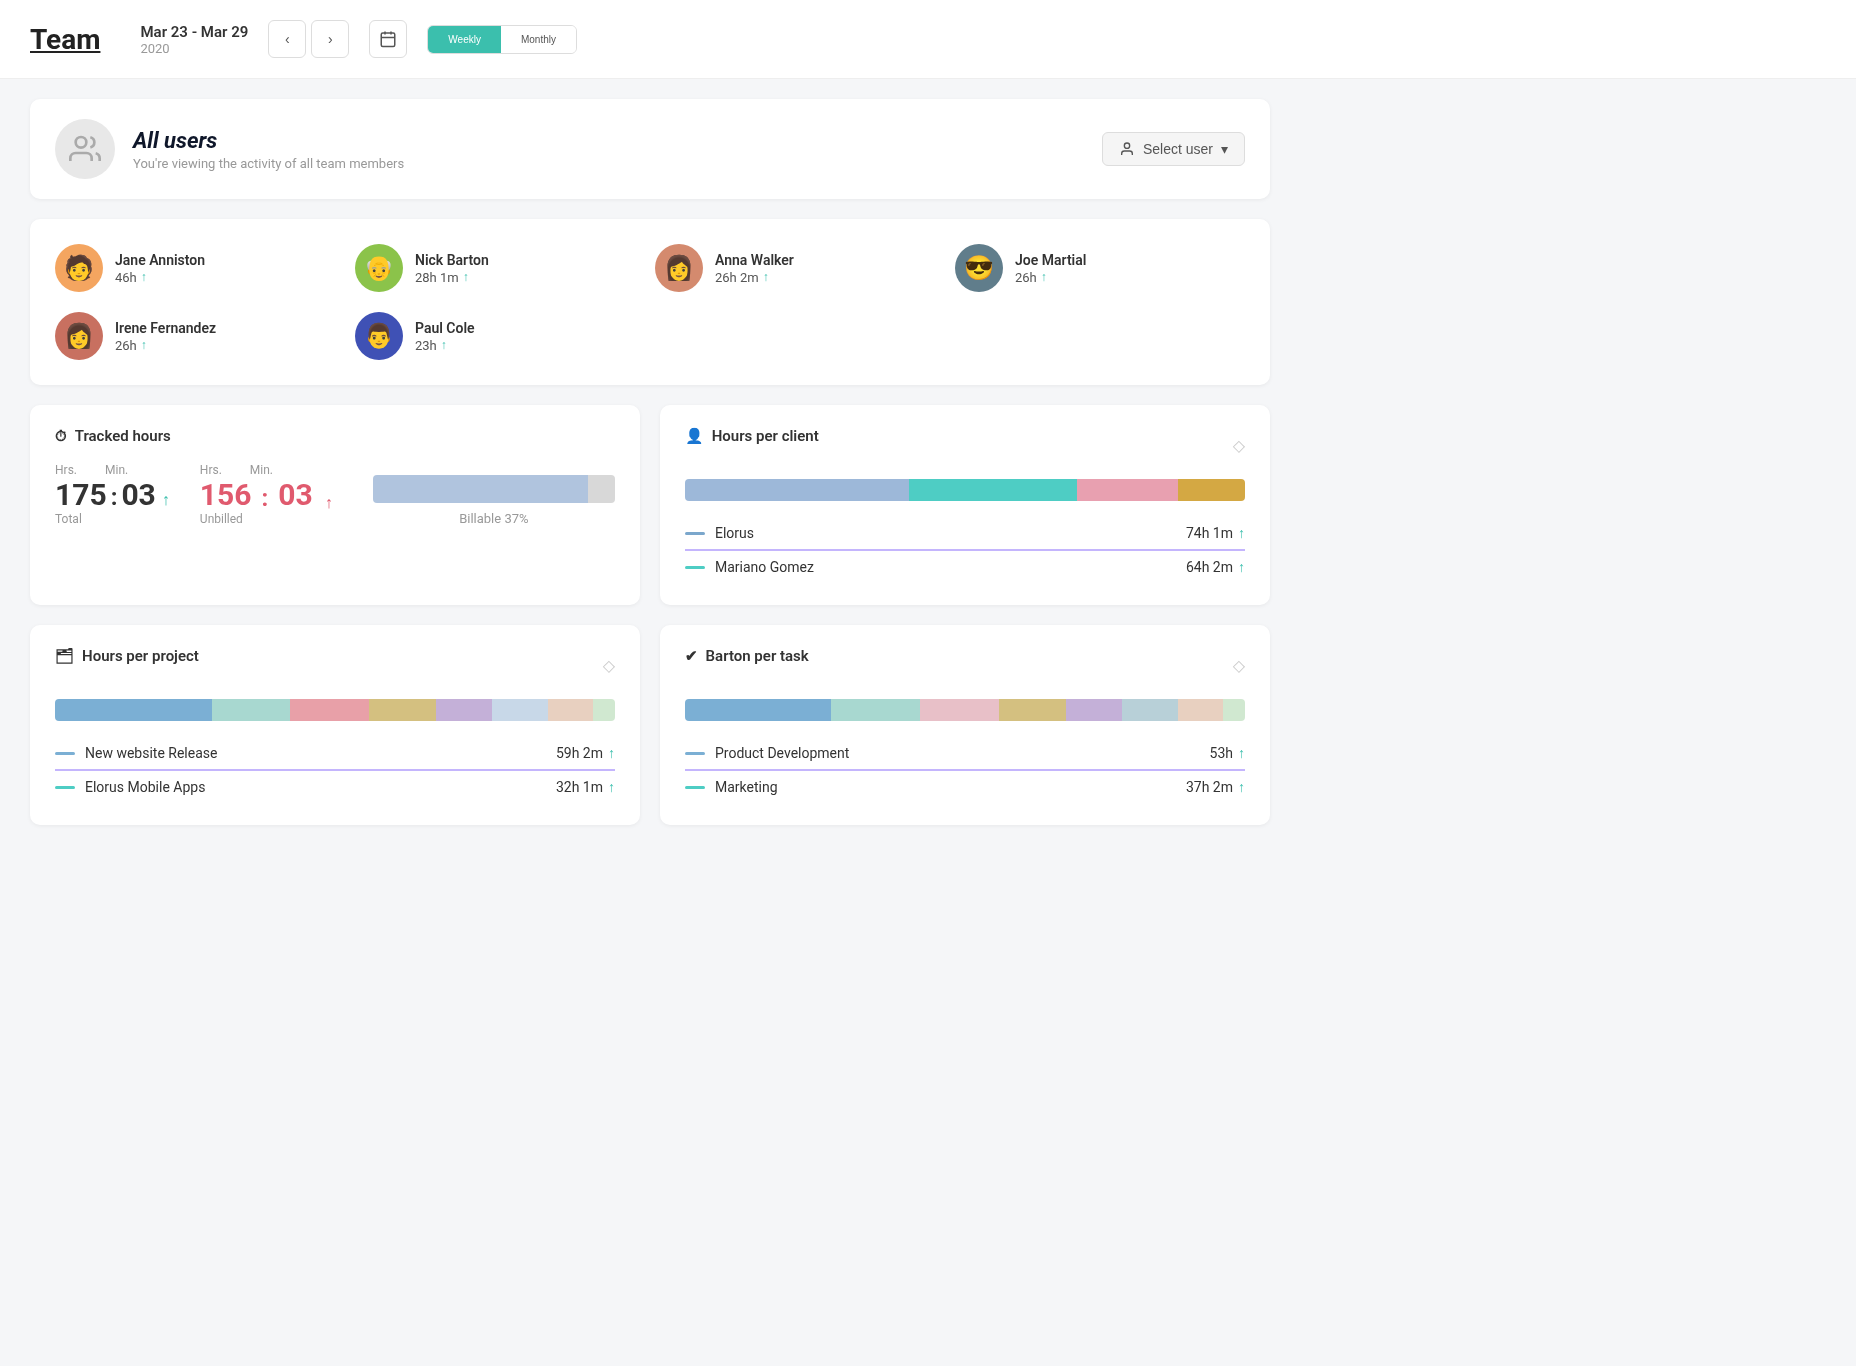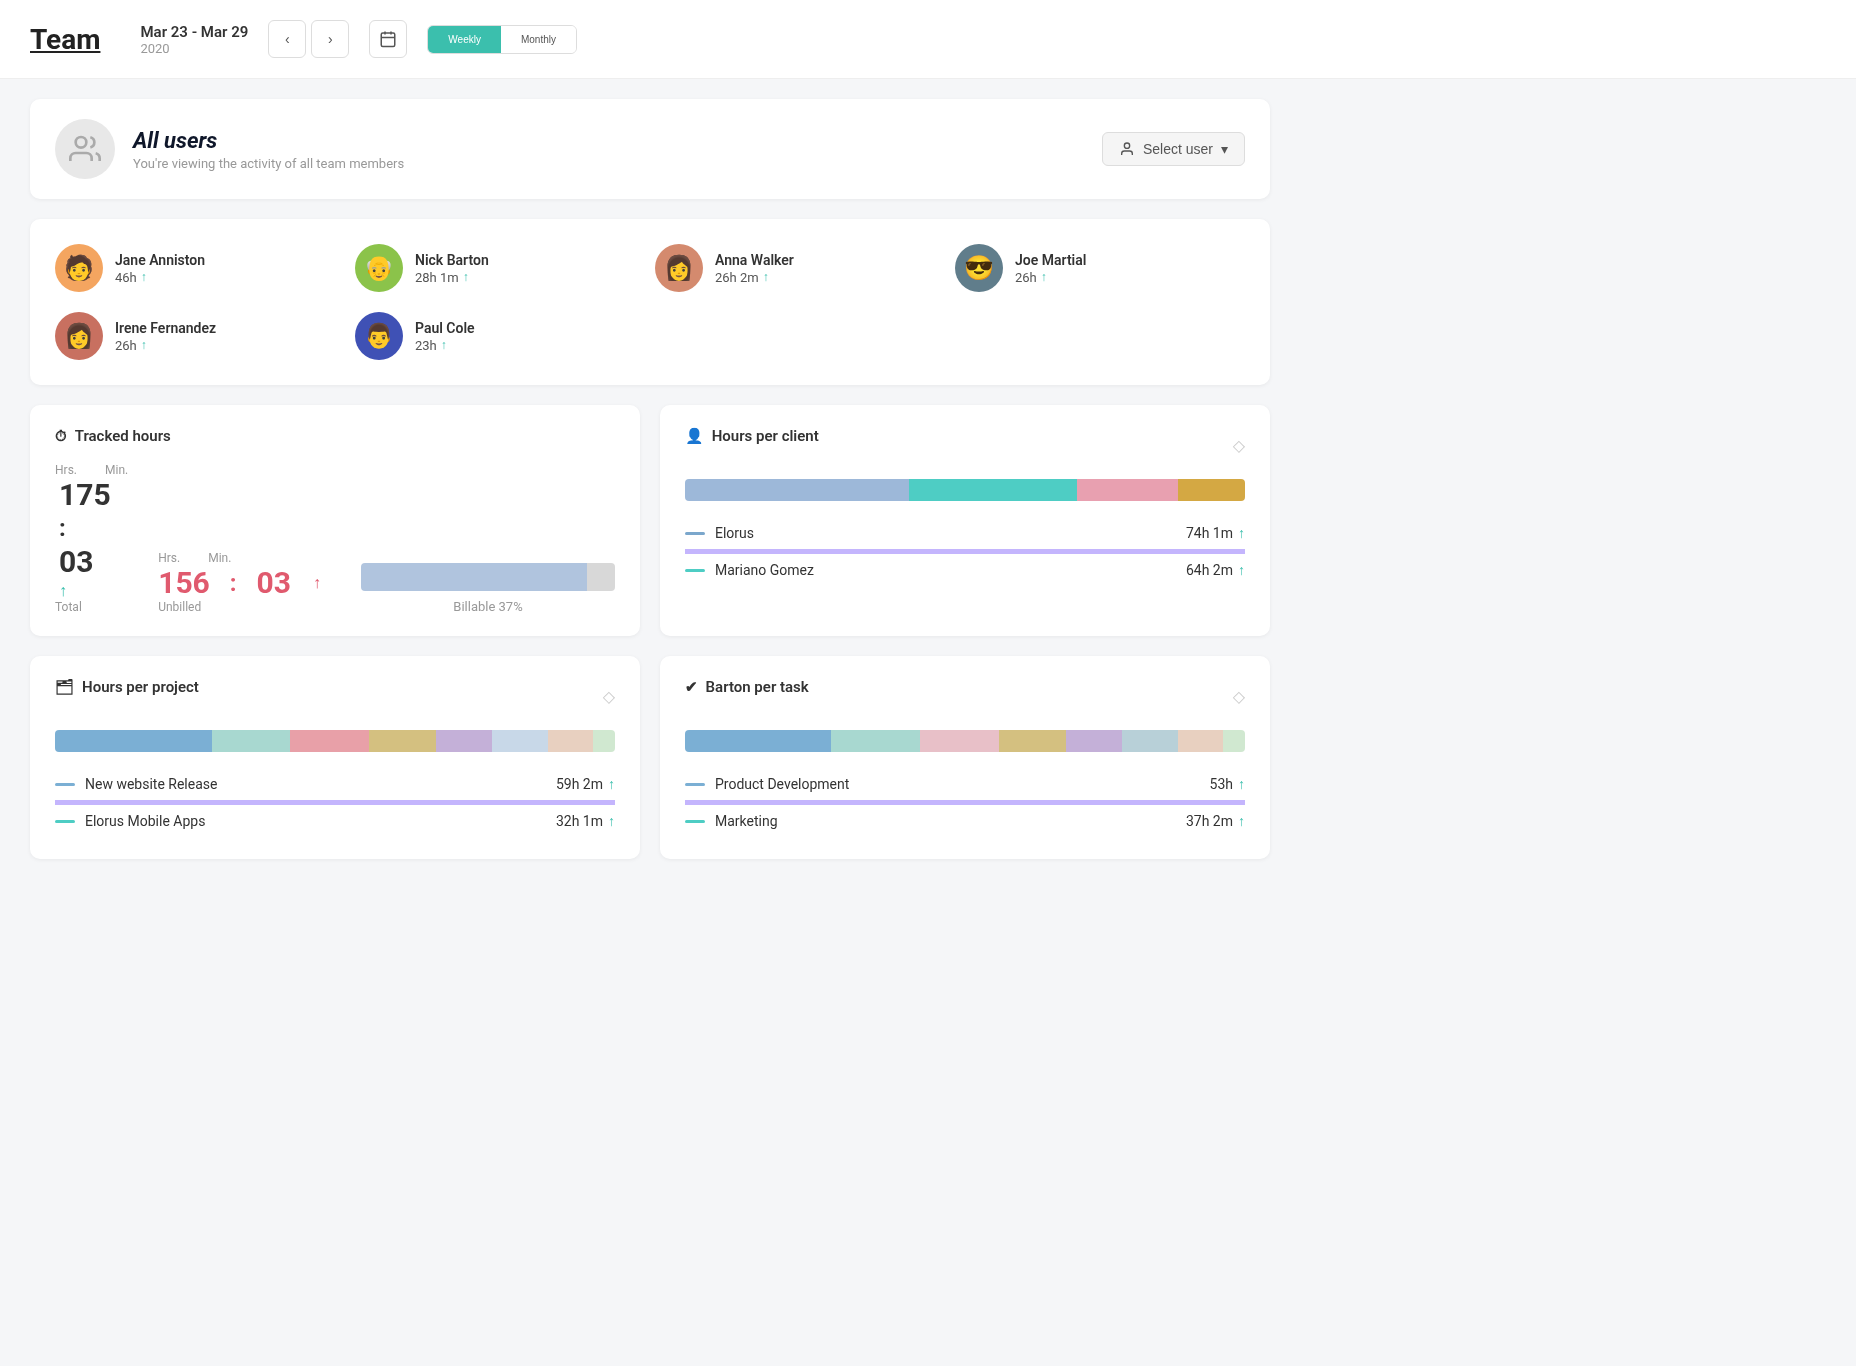--- a/index.html
+++ b/index.html
@@ -37,21 +37,21 @@
     .arrow-up { color: #3bbfad; font-size: 12px; }
 
     .charts-row { display: grid; grid-template-columns: 1fr 1fr; gap: 20px; margin-bottom: 20px; }
     .chart-card { background: #fff; border-radius: 10px; padding: 22px 25px; box-shadow: 0 1px 4px rgba(0,0,0,0.06); }
     .chart-title { font-size: 15px; font-weight: 600; color: #333; display: flex; align-items: center; gap: 8px; margin-bottom: 18px; }
 
     .stacked-bar { width: 100%; height: 22px; border-radius: 4px; overflow: hidden; display: flex; margin-bottom: 16px; }
     .stacked-segment { height: 100%; }
 
     .chart-legend { }
-    .legend-item { display: flex; align-items: center; justify-content: space-between; padding: 8px 0; border-bottom: 5px solid #c4b5fd; }
+    .legend-item { display: flex; align-items: center; justify-content: space-between; padding: 8px 0; border-bottom: 2px solid #c4b5fd; }
     .legend-item:last-child { border-bottom: none; }
     .legend-left { display: flex; align-items: center; gap: 10px; }
     .legend-dot { width: 20px; height: 3px; border-radius: 2px; }
     .legend-name { font-size: 14px; color: #333; }
     .legend-value { font-size: 14px; color: #333; display: flex; align-items: center; gap: 5px; }
 
     .chart-card-header { display: flex; justify-content: space-between; align-items: center; margin-bottom: 16px; }
     .diamond-icon { color: #ccc; font-size: 16px; }
   </style>
 </head>
@@ -161,34 +161,34 @@
       <div class="chart-title">
         <span>⏱</span>
         <span>Tracked hours</span>
       </div>
       <div style="display:flex; align-items:flex-end; gap:30px;">
         <div>
           <div style="display:flex; gap:28px;">
             <span style="font-size:12px;color:#999;">Hrs.</span>
             <span style="font-size:12px;color:#999;">Min.</span>
           </div>
-          <div style="display:flex; align-items:baseline; gap:2px;flex-direction:column;">
+          <div style="display:flex; align-items:baseline; gap:2px;">
             <span style="font-size:30px;font-weight:700;">175</span>
             <span style="font-size:24px;font-weight:700;margin:0 2px;">:</span>
             <span style="font-size:30px;font-weight:700;">03</span>
             <span style="color:#3bbfad;margin-left:4px;">↑</span>
           </div>
           <div style="font-size:12px;color:#999;">Total</div>
         </div>
         <div>
           <div style="display:flex; gap:28px;">
             <span style="font-size:12px;color:#999;">Hrs.</span>
             <span style="font-size:12px;color:#999;">Min.</span>
           </div>
-          <div style="display:flex; align-items:center; gap:18px;">
+          <div style="display:flex; align-items:flex-end; gap:8px;">
             <span style="font-size:30px;font-weight:700;color:#e05a6e;">156</span>
             <span style="font-size:24px;font-weight:700;margin:0 2px;color:#e05a6e;">:</span>
             <span style="font-size:30px;font-weight:700;color:#e05a6e;">03</span>
             <span style="color:#e05a6e;margin-left:4px;">↑</span>
           </div>
           <div style="font-size:12px;color:#999;">Unbilled</div>
         </div>
         <div style="flex:1; display:flex; flex-direction:column; justify-content:center; padding-left:10px;">
           <div style="width:100%;height:28px;border-radius:4px;overflow:hidden;display:flex;margin-bottom:8px;">
             <div style="width:89%;background:#b0c4de;height:100%;"></div>

